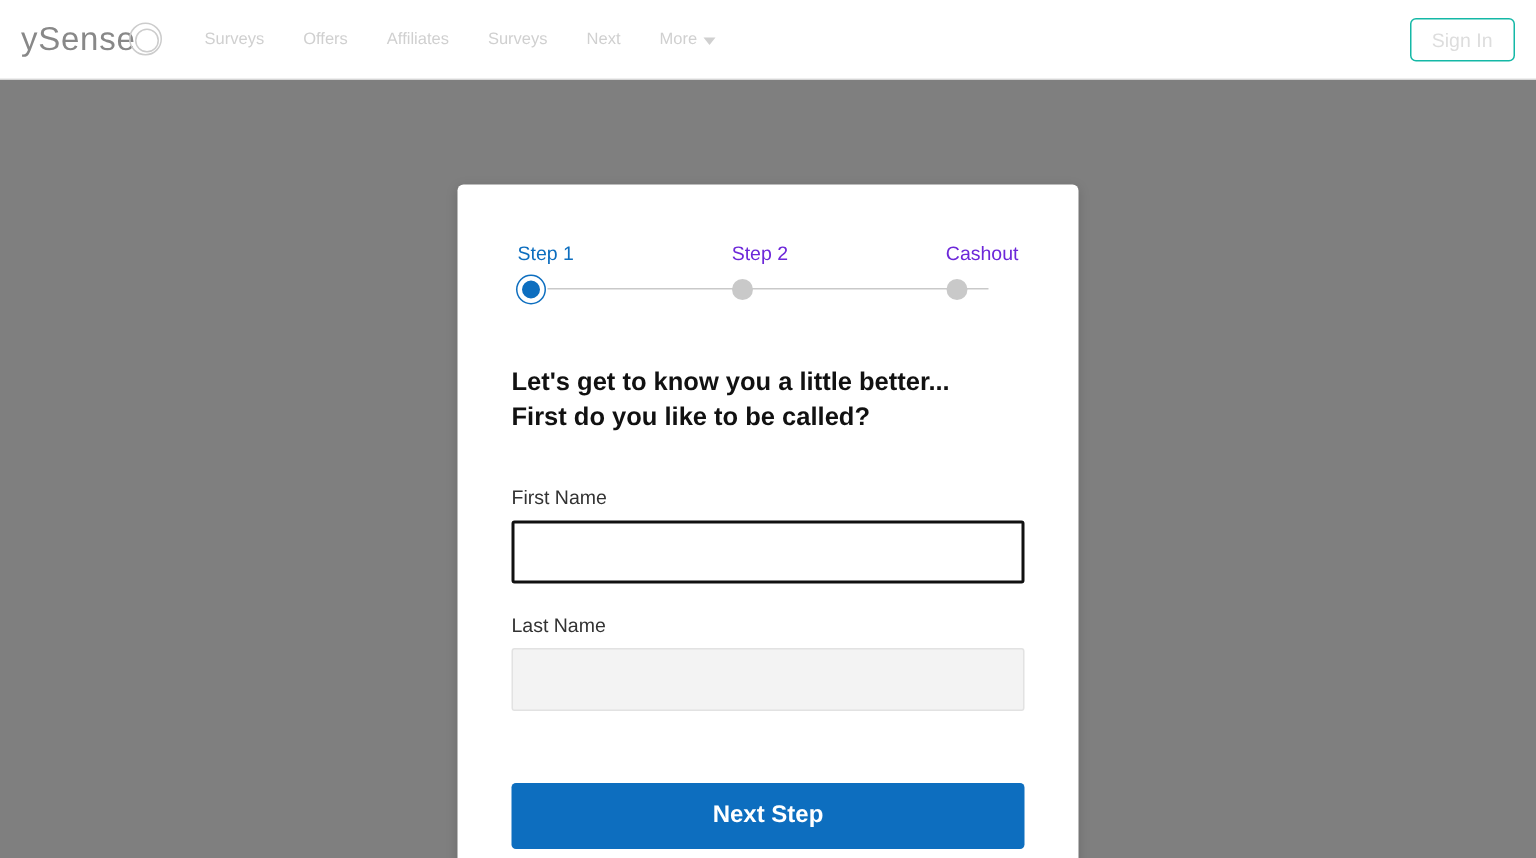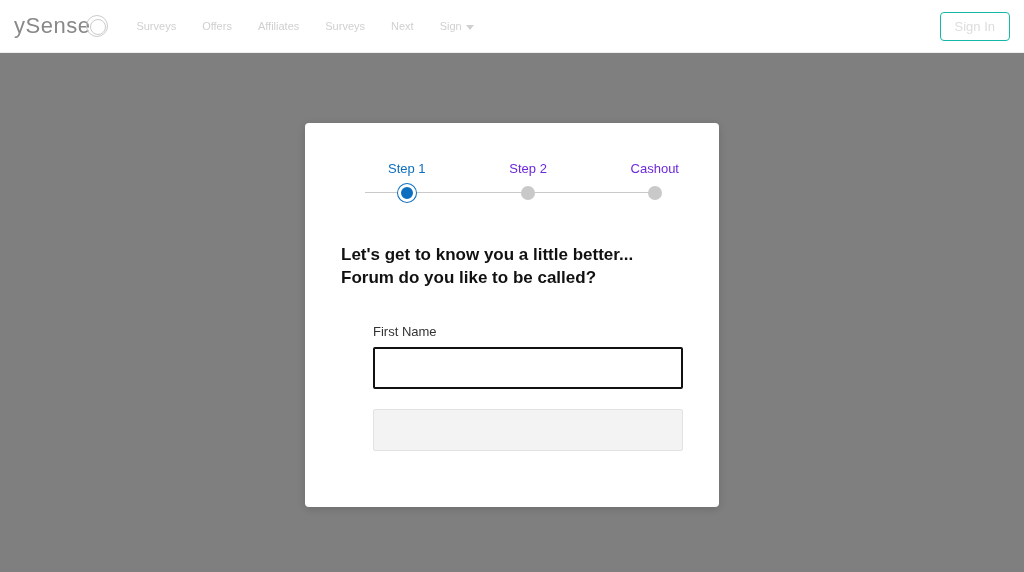--- a/index.html
+++ b/index.html
@@ -85,25 +85,24 @@
   .steps {
     display: flex;
     justify-content: space-between;
     position: relative;
     margin-bottom: 42px;
     padding: 0 4px;
   }
   .step {
     display:flex;
     flex-direction:column;
-    align-items:center;
+    align-items:flex-start;
     gap:10px;
     z-index:2;
     font-size:13px;
-    margin-left:43px;
   }
   .step-label { color:#6d28d9; }
   .step.active .step-label { color:#0d6ebf; }
   .dot {
     width:14px; height:14px;
     border-radius:50%;
     background:#c9c9c9;
   }
   .step.active .dot {
     width:18px; height:18px;
@@ -120,21 +119,21 @@
     background:#c9c9c9;
     z-index:1;
   }
   .heading {
     font-size:17px;
     font-weight:700;
     color:#111;
     line-height:1.35;
     margin-bottom: 34px;
   }
-  .field { margin-bottom: 20px; margin-left: 32px; }
+  .field { margin-bottom: 20px; }
   .field-label {
     font-size:13px;
     color:#333;
     margin-bottom:8px;
     display:block;
   }
   .field-input {
     width:100%;
     height:42px;
     border:1px solid #e2e2e2;
@@ -179,21 +178,21 @@
     <div class="nav-item">
         <span>Affiliates</span>
       </div>
     <div class="nav-item">
         <span>Surveys</span>
       </div>
     <div class="nav-item">
         <span>Next</span>
       </div>
     <div class="nav-item">
-      <span>Sign</span>
+      <span>More</span>
       <span class="caret-down"></span>
     </div>
   </div>
   <button class="signin-btn">Sign In</button>
 </div>
 
 <div class="modal-wrap">
   <div class="modal">
 
     <div class="steps">
@@ -207,27 +206,29 @@
         <span class="dot"></span>
       </div>
       <div class="step">
         <span class="step-label">Cashout</span>
         <span class="dot"></span>
       </div>
     </div>
 
     <div class="heading">
       <span>Let's get to know you a little better...</span><br>
-      <span>Forum do you like to be called?</span>
+      <span>First do you like to be called?</span>
     </div>
 
     <div class="field">
       <label class="field-label">First Name</label>
       <input class="field-input focused" type="text" autofocus="" value="" style="">
     </div>
 
     <div class="field">
+      <label class="field-label">Last Name</label>
       <input class="field-input" type="text" value="" style="">
     </div>
 
+    <button class="next-btn">Next Step</button>
 
   </div>
 </div>
 
 </body></html>

